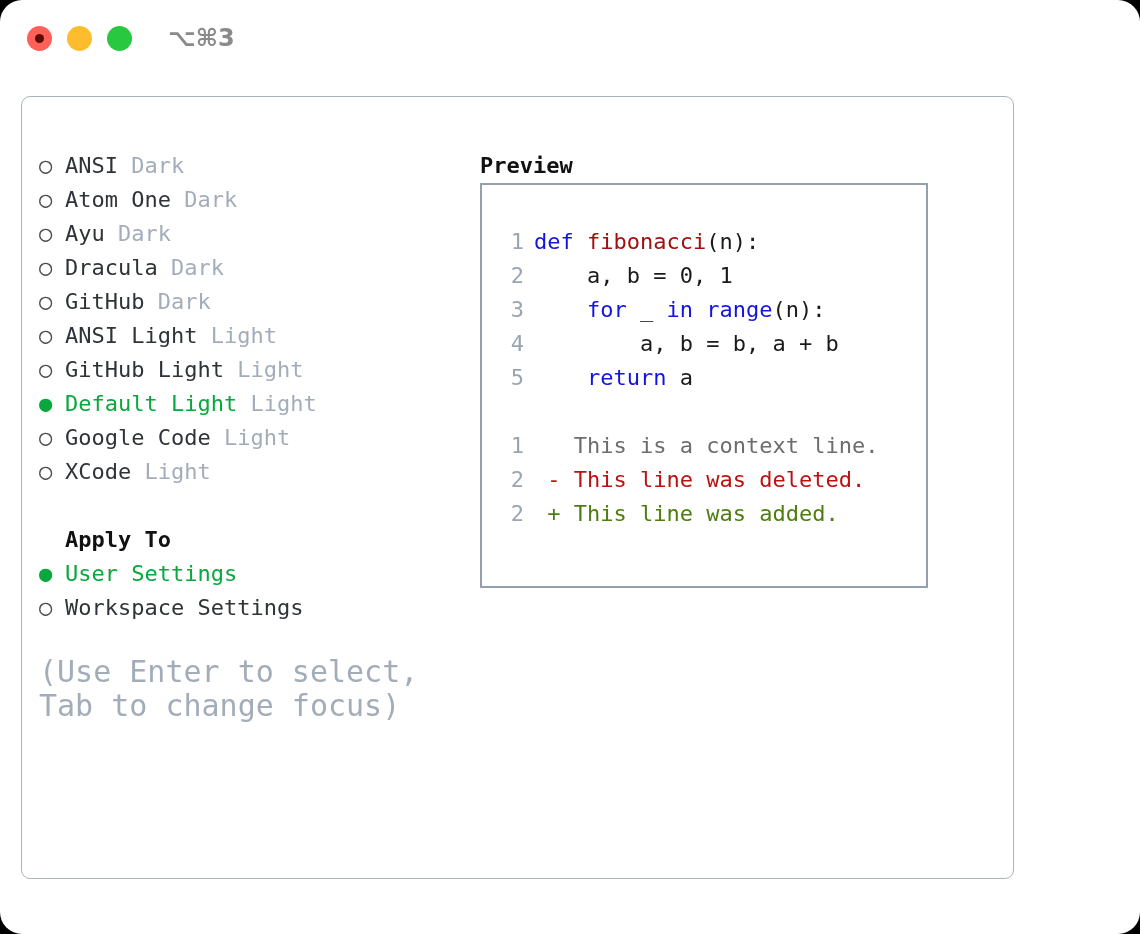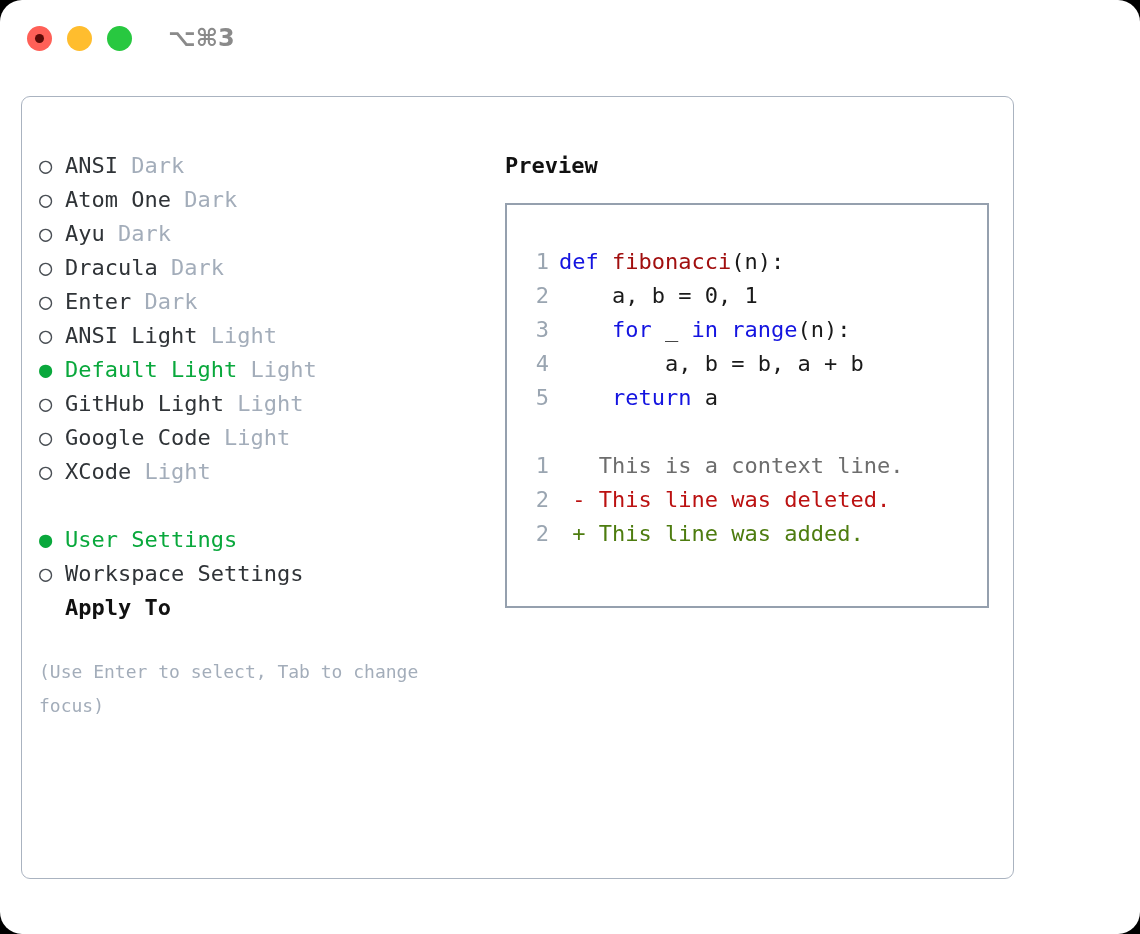--- a/index.html
+++ b/index.html
@@ -115,44 +115,43 @@
     height: 34px;
     line-height: 34px;
     font-size: 22px;
     font-weight: bold;
     color: #111111;
     padding-left: 26px;
     white-space: pre;
   }
   #hint {
     margin-top: 30px;
-    font-size: 18px;
+    font-size: 30px;
     line-height: 34px;
     color: #a3adba;
     width: 400px;
     white-space: pre-wrap;
   }
 
   
   #right-col {
     position: absolute;
-    left: 483px;
+    left: 458px;
     top: 52px;
     width: 490px;
   }
   #preview-title {
     font-size: 22px;
     font-weight: bold;
     color: #111111;
     line-height: 34px;
     white-space: pre;
   }
   #preview-box {
-    margin-top: 20px;
-    width: 484px;
+    width: 448px;
     height: 405px;
     border: 2px solid #95a0ae;
     box-sizing: border-box;
     background: #ffffff;
     position: relative;
   }
   #code-area {
     position: absolute;
     left: 14px;
     top: 40px;
@@ -194,35 +193,35 @@
   </div>
 
   <div id="card">
 
     <div id="left-col">
       <div id="theme-items">
           <div class="row"><span class="bullet">○</span><span class="label">ANSI</span><span> </span><span class="tag">Dark</span></div>
           <div class="row"><span class="bullet">○</span><span class="label">Atom One</span><span> </span><span class="tag">Dark</span></div>
           <div class="row"><span class="bullet">○</span><span class="label">Ayu</span><span> </span><span class="tag">Dark</span></div>
           <div class="row"><span class="bullet">○</span><span class="label">Dracula</span><span> </span><span class="tag">Dark</span></div>
-          <div class="row"><span class="bullet">○</span><span class="label">Enter</span><span> </span><span class="tag">Dark</span></div>
+          <div class="row"><span class="bullet">○</span><span class="label">GitHub</span><span> </span><span class="tag">Dark</span></div>
           <div class="row"><span class="bullet">○</span><span class="label">ANSI Light</span><span> </span><span class="tag">Light</span></div>
+          <div class="row"><span class="bullet">○</span><span class="label">GitHub Light</span><span> </span><span class="tag">Light</span></div>
           <div class="row selected"><span class="bullet sel">●</span><span class="label">Default Light</span><span> </span><span class="tag">Light</span></div>
-          <div class="row"><span class="bullet">○</span><span class="label">GitHub Light</span><span> </span><span class="tag">Light</span></div>
           <div class="row"><span class="bullet">○</span><span class="label">Google Code</span><span> </span><span class="tag">Light</span></div>
           <div class="row"><span class="bullet">○</span><span class="label">XCode</span><span> </span><span class="tag">Light</span></div>
         </div>
 
       <div class="spacer-row"></div>
 
+      <div id="apply-heading">Apply To</div>
       <div id="apply-items">
           <div class="row selected"><span class="bullet sel">●</span><span class="label">User Settings</span></div>
           <div class="row"><span class="bullet">○</span><span class="label">Workspace Settings</span></div>
         </div>
-      <div id="apply-heading">Apply To</div>
 
       <div id="hint">(Use Enter to select, Tab to change focus)</div>
     </div>
 
     <div id="right-col">
       <div id="preview-title">Preview</div>
       <div id="preview-box">
         <div id="code-area">
             <div class="code-line"><span class="ln">1</span><span class="kw">def</span><span class="plain"> </span><span class="fn">fibonacci</span><span class="plain">(n):</span></div>
             <div class="code-line"><span class="ln">2</span><span class="plain">    a, b = 0, 1</span></div>

